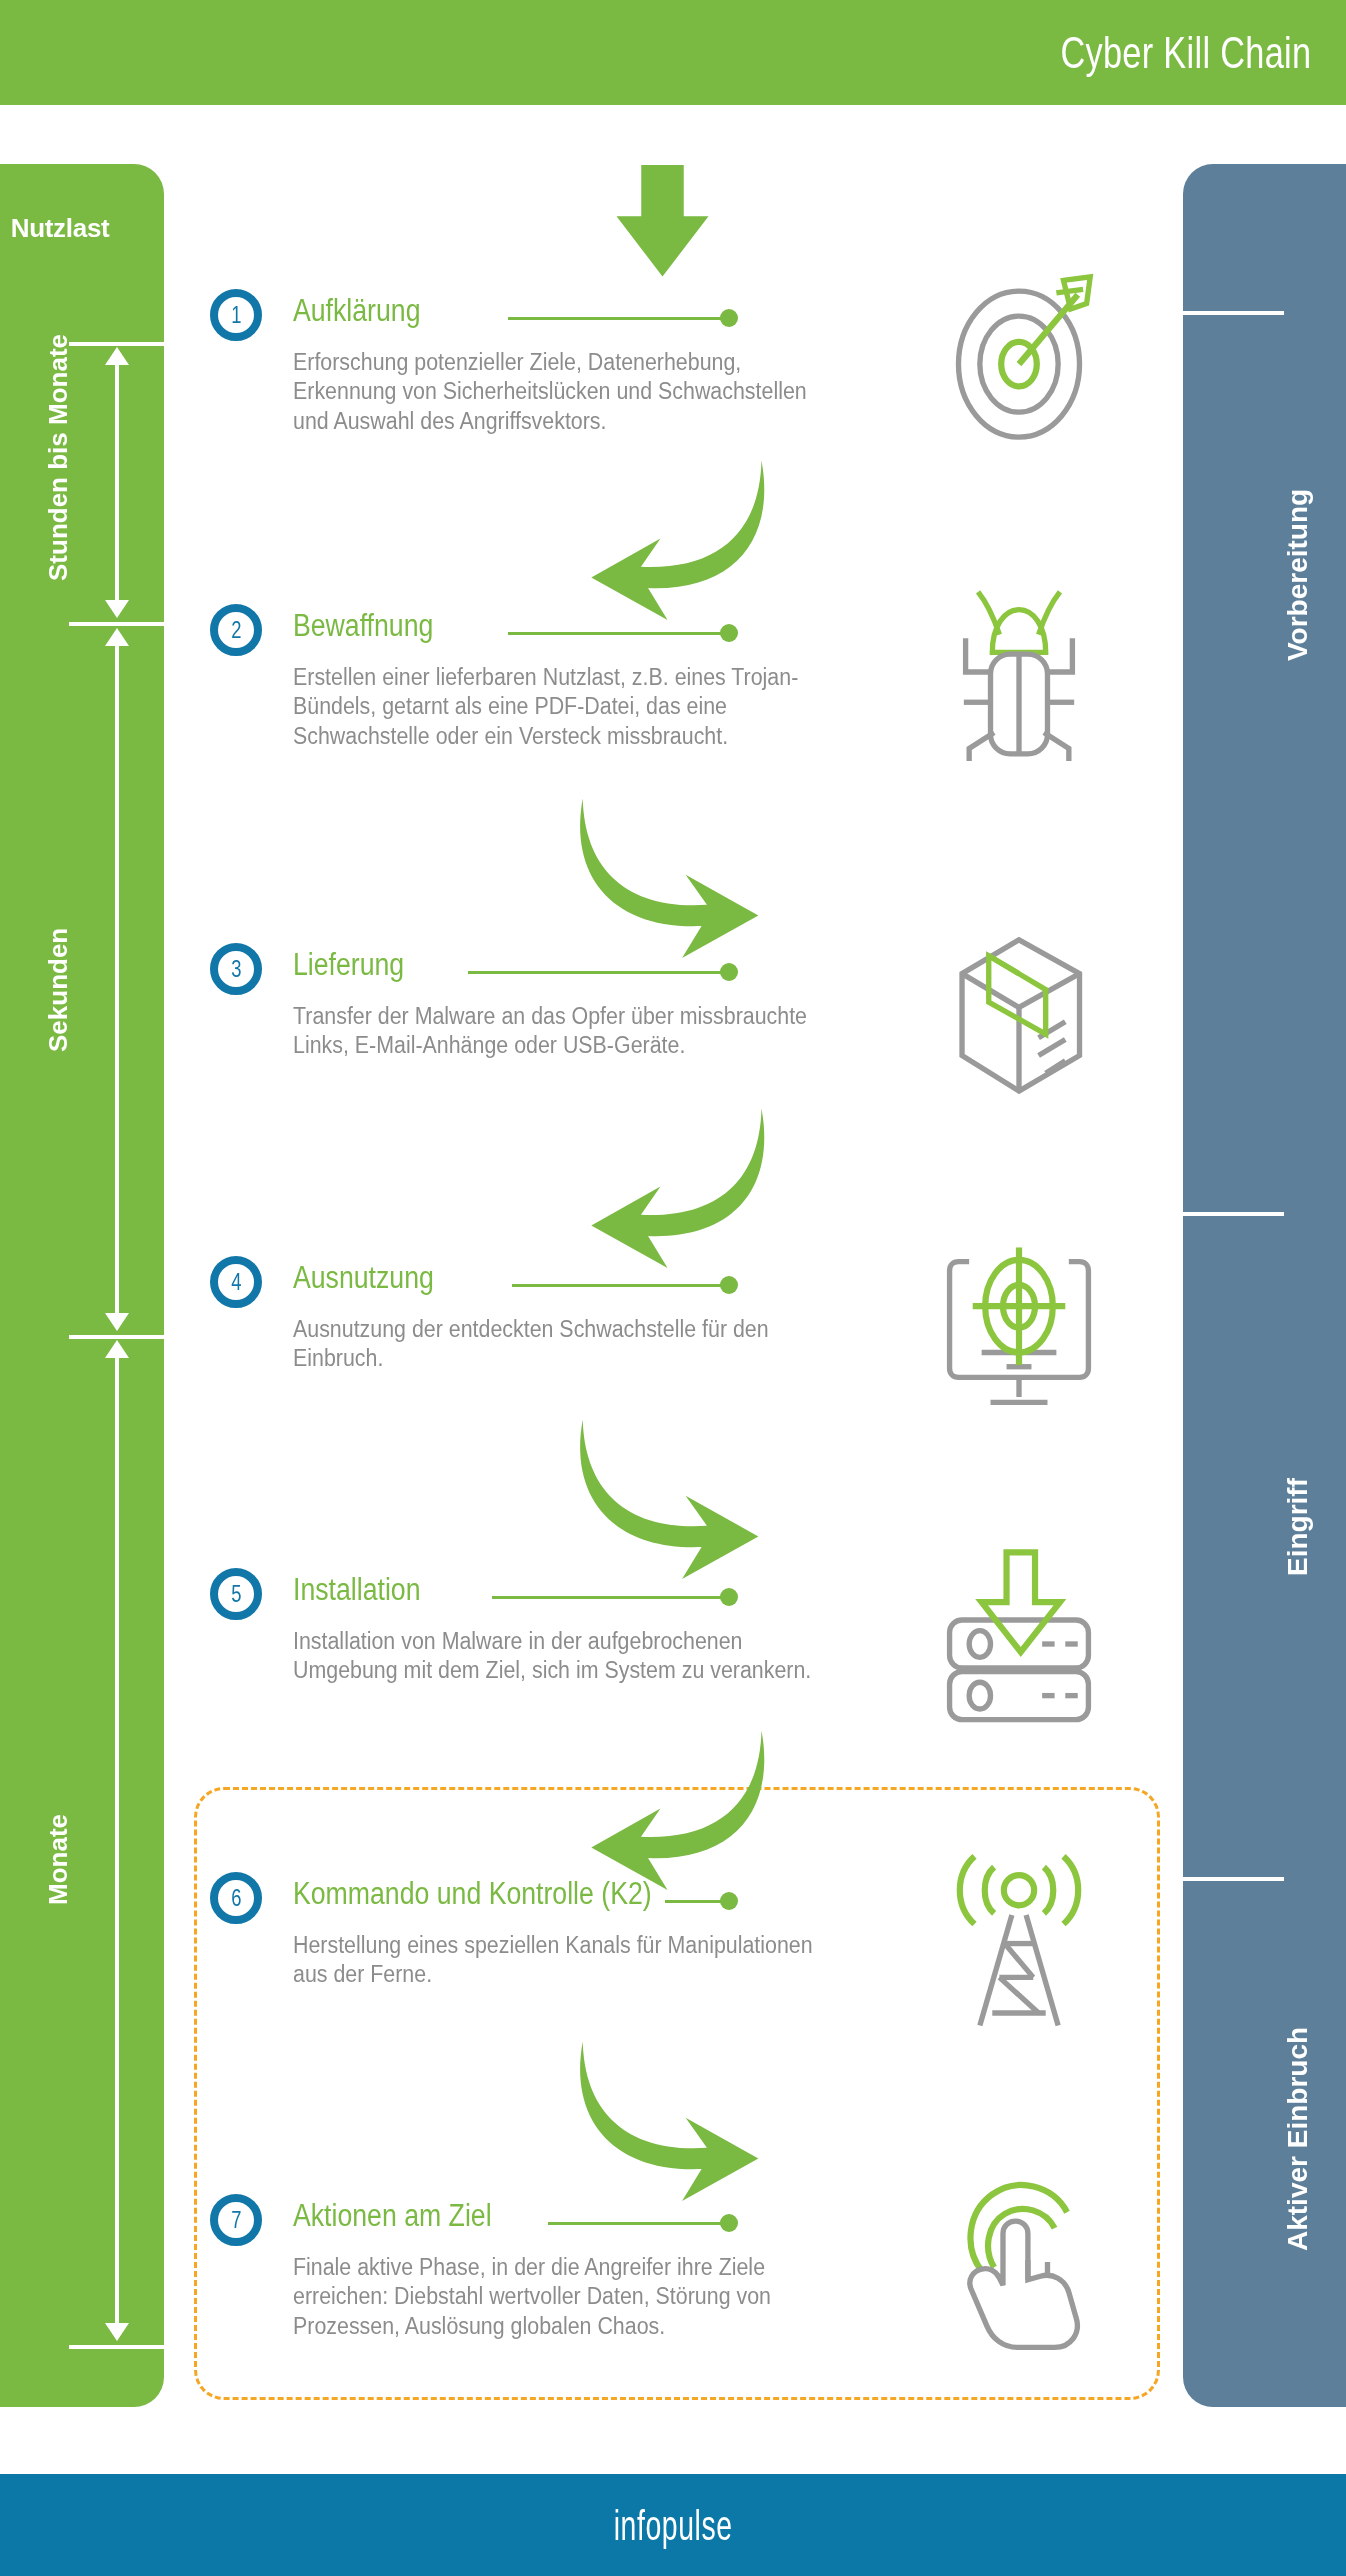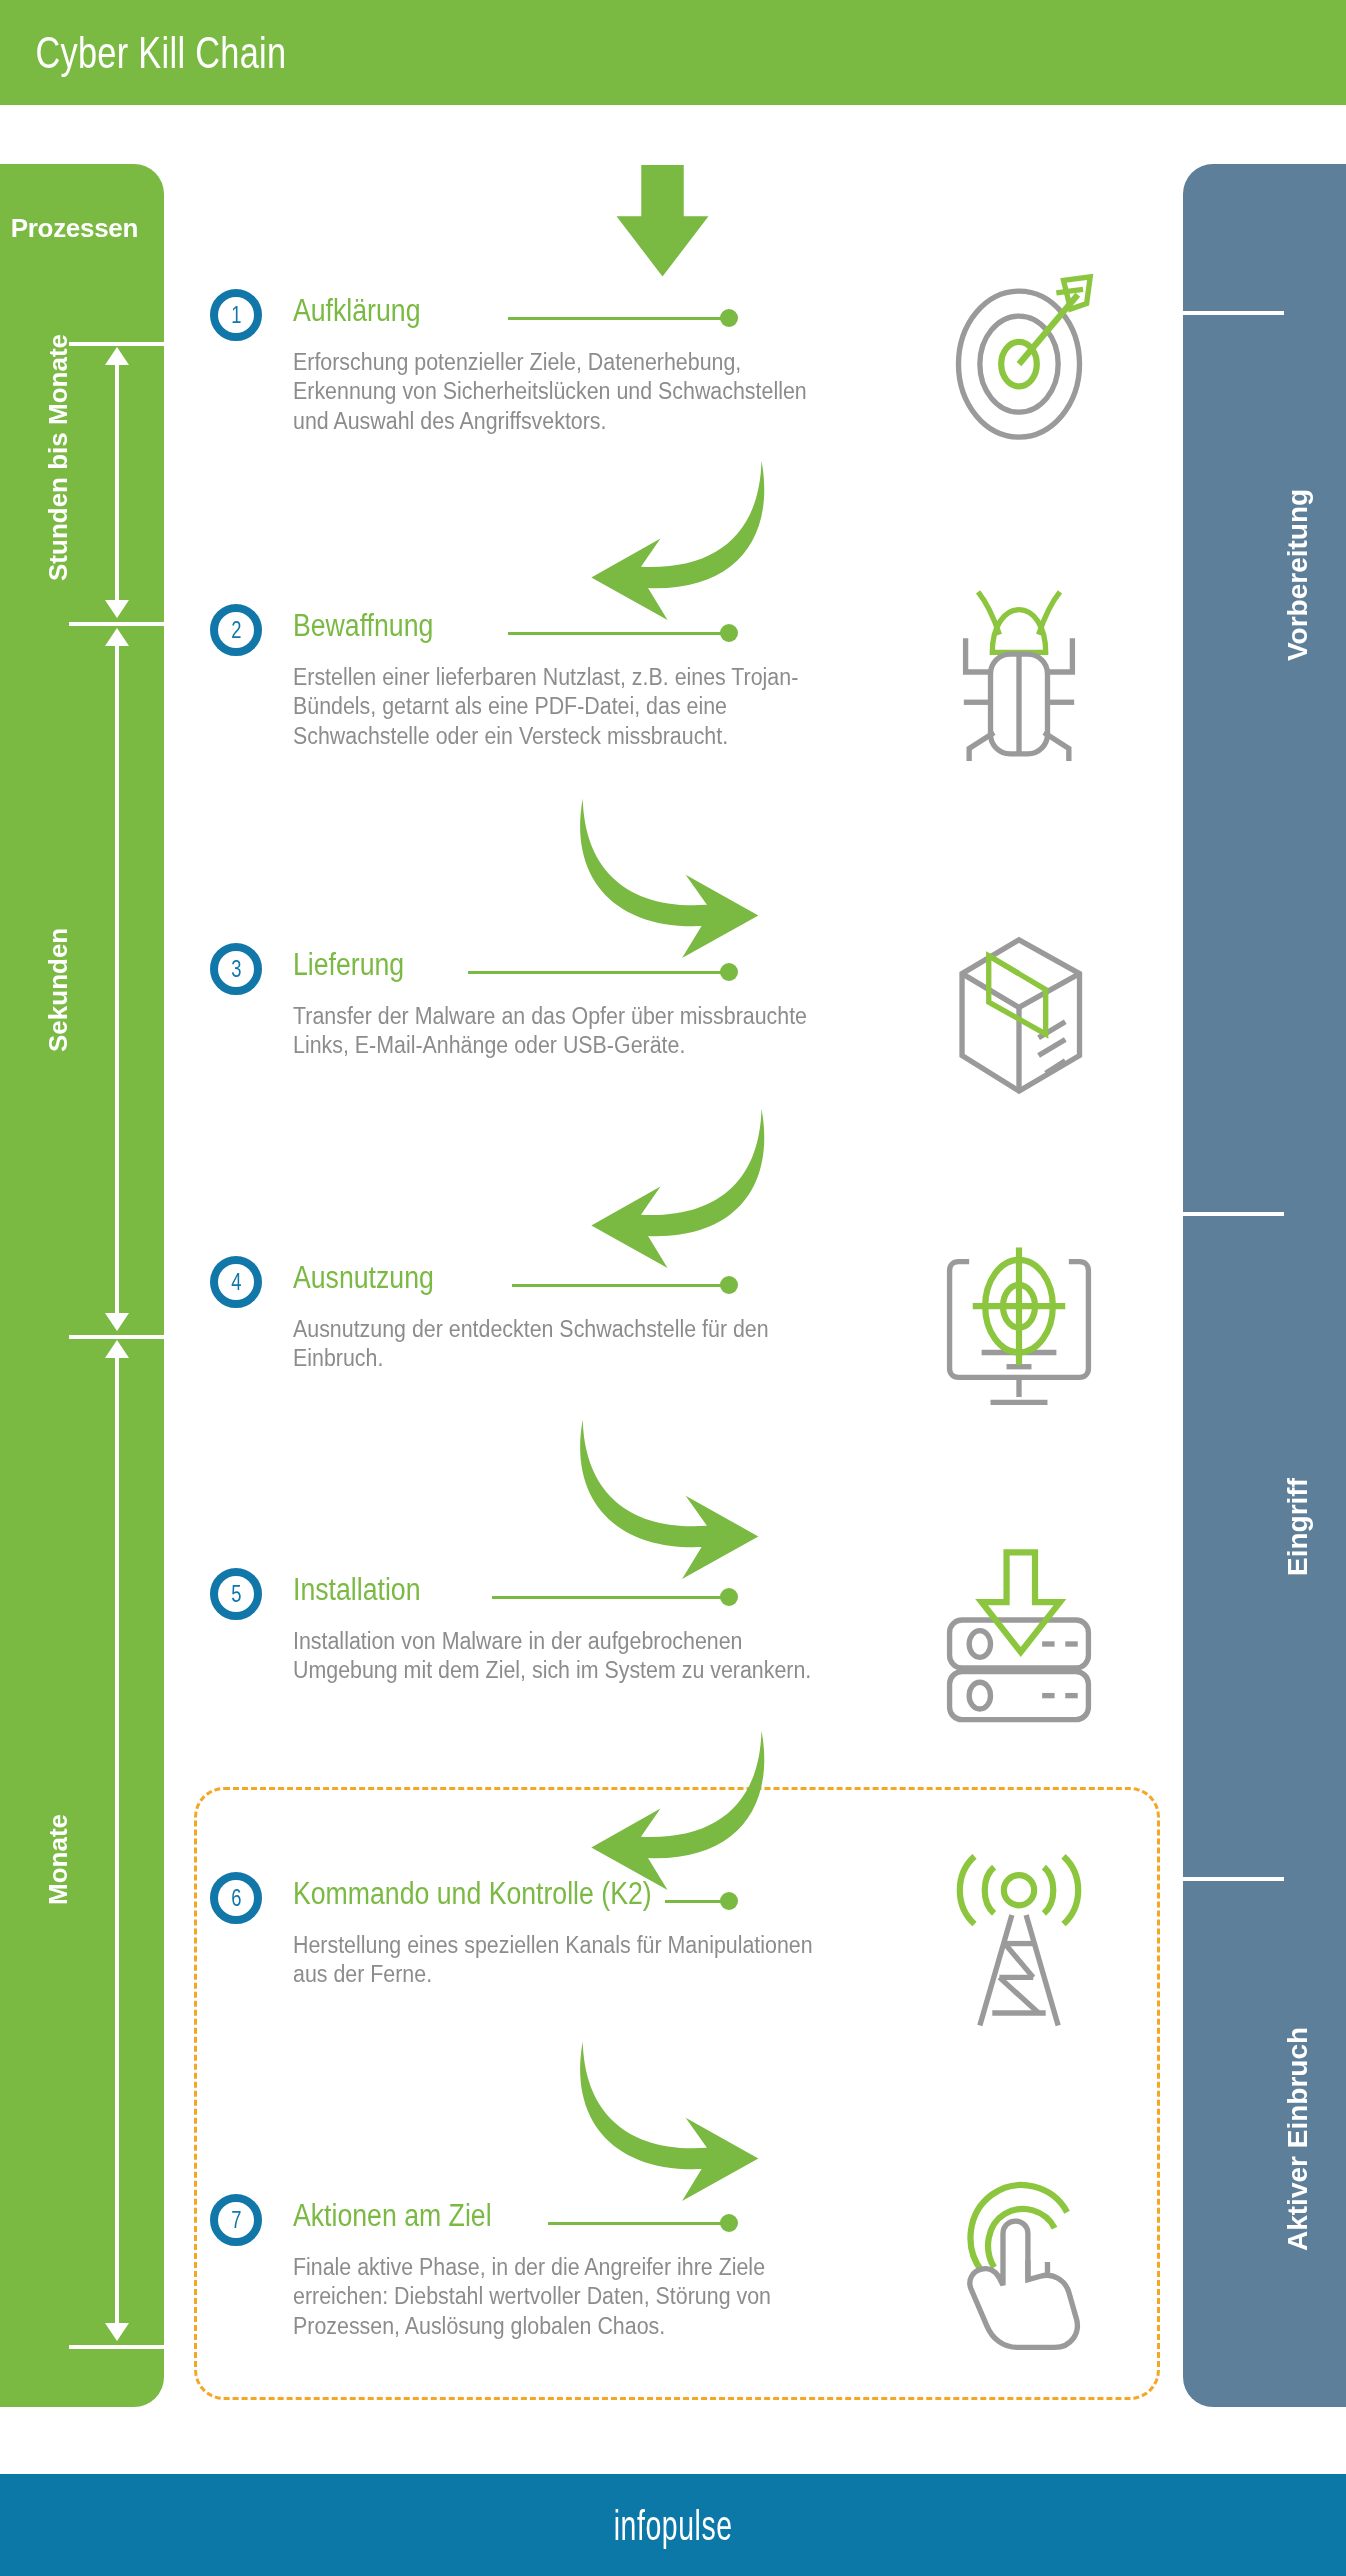--- a/index.html
+++ b/index.html
@@ -5,21 +5,21 @@
   * { box-sizing: border-box; margin:0; padding:0; }
   html,body { background:#ffffff; }
   body {
     width:1347px; height:2576px; position:relative; overflow:hidden;
     font-family:"Liberation Sans", sans-serif;
   }
 
   
   .header{
     position:absolute; left:0; top:0; width:1347px; height:105px;
-    background:#7ab942; display:flex; align-items:center; justify-content:flex-start;
+    background:#7ab942; display:flex; align-items:center; justify-content:flex-end;
   }
   .header-title{
     color:#ffffff; font-size:44px; font-weight:400; letter-spacing:0.4px;
     transform:scaleX(0.78); transform-origin:center;
   }
 
   
   .rail-left{
     position:absolute; left:0; top:164px; width:164px; height:2243px;
     background:#7ab942;
@@ -110,21 +110,21 @@
   }
 </style>
 </head>
 <body>
 
 <div class="header">
   <div class="header-title">Cyber Kill Chain</div>
 </div>
 
 <div class="rail-left">
-  <div class="rail-left-title">Prozessen</div>
+  <div class="rail-left-title">Nutzlast</div>
 
   <div class="rail-tick" style="top:178px;"></div>
   <div class="rail-tick" style="top:458px;"></div>
   <div class="rail-tick" style="top:1171px;"></div>
   <div class="rail-tick" style="top:2181px;"></div>
 
   <div class="arrow-head up" style="top:183px;"></div>
   <div class="seg-arrow" style="top:197px; height:245px;"></div>
   <div class="arrow-head down" style="top:436px;"></div>
   <div class="seg-label" style="left:43px; top:417px;">Stunden bis Monate</div>

